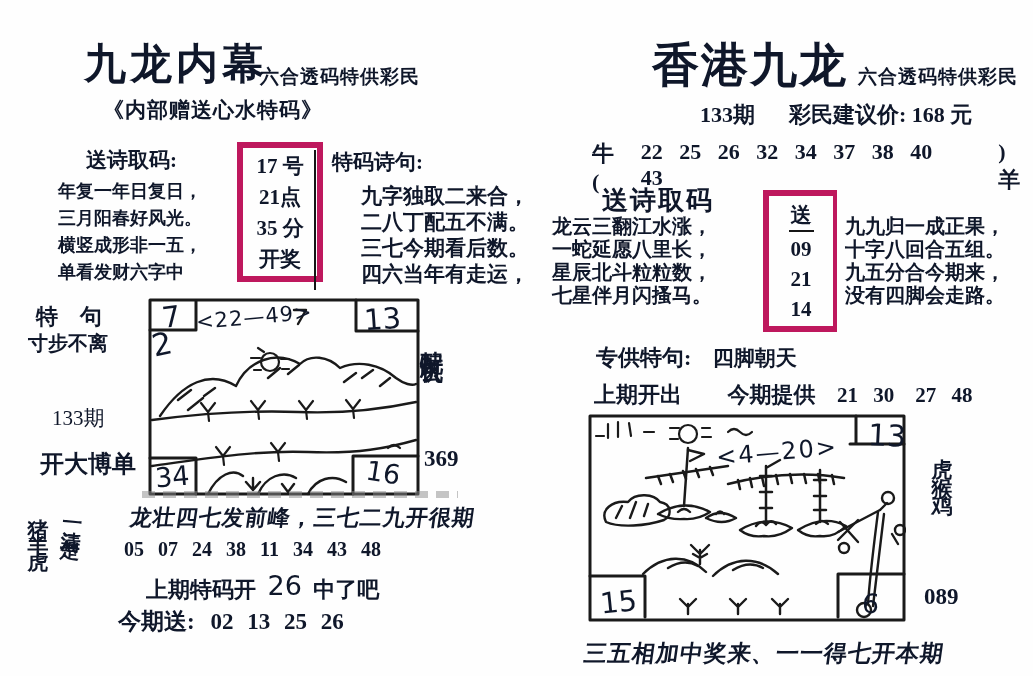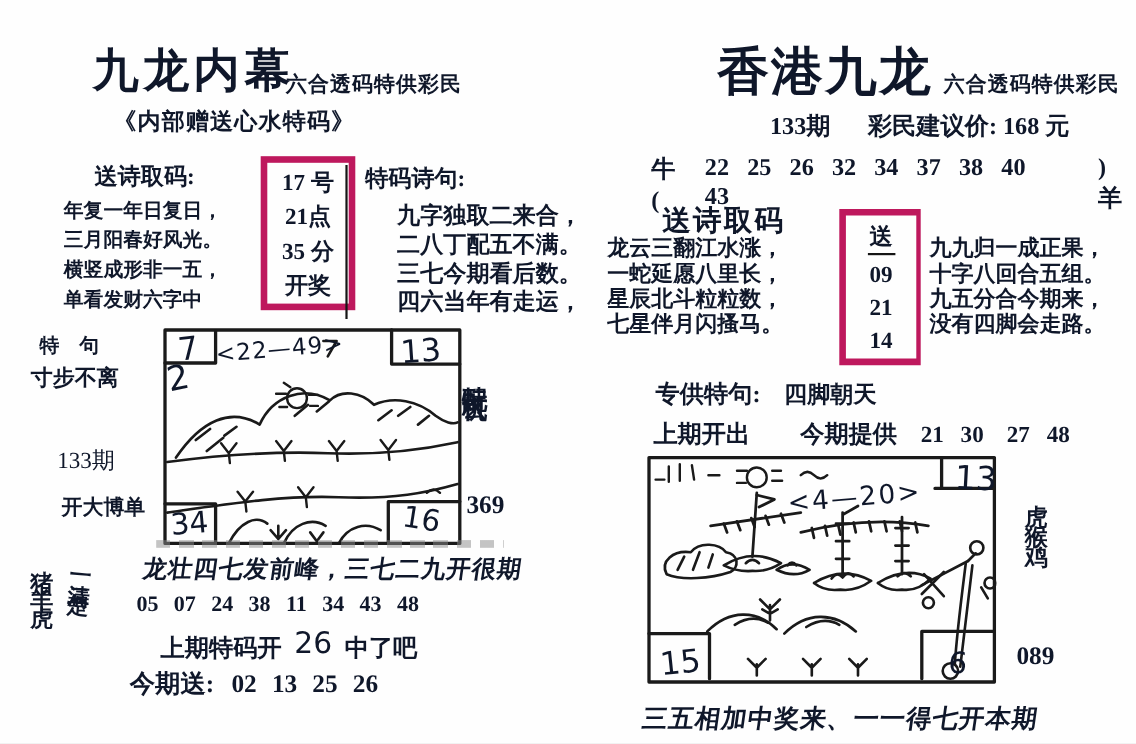--- a/index.html
+++ b/index.html
@@ -46,24 +46,24 @@
   <div class="abs" style="left:314px;top:150px;width:2px;height:140px;background:#151515;"></div>
 
   <div class="abs b" style="left:332px;top:148px;font-size:21px;">特码诗句:</div>
   <div class="abs b" style="left:331px;top:183px;font-size:21px;line-height:26px;margin-left:30px;">
     <div>九字独取二来合，</div>
     <div>二八丁配五不满。</div>
     <div>三七今期看后数。</div>
     <div>四六当年有走运，</div>
   </div>
 
-  <div class="abs b" style="left:36px;top:302px;font-size:18px;">特　句</div>
+  <div class="abs b" style="left:36px;top:302px;font-size:22px;">特　句</div>
   <div class="abs b" style="left:28px;top:330px;font-size:20px;">寸步不离</div>
   <div class="abs" style="left:52px;top:404px;font-size:21px;">133期</div>
-  <div class="abs b" style="left:40px;top:448px;font-size:19px;margin-left:16px;">开大博单</div>
+  <div class="abs b" style="left:40px;top:448px;font-size:24px;">开大博单</div>
   <div class="abs b vert" style="left:24px;top:502px;font-size:21px;letter-spacing:16px;">猪羊虎</div>
   <div class="abs b vert" style="left:60px;top:512px;font-size:20px;letter-spacing:4px;transform:rotate(5deg);">一清二楚</div>
 
   <div class="abs" style="left:148px;top:298px;width:272px;height:198px;">
     <svg width="272" height="198" viewBox="0 0 272 198">
       <g stroke-width="3">
         <path d="M2,2 H270 V196 H2 Z"></path>
         <path d="M2,32 H48 V3"></path>
         <path d="M208,2 V33 H270"></path>
         <path d="M2,160 H48 V196"></path>

